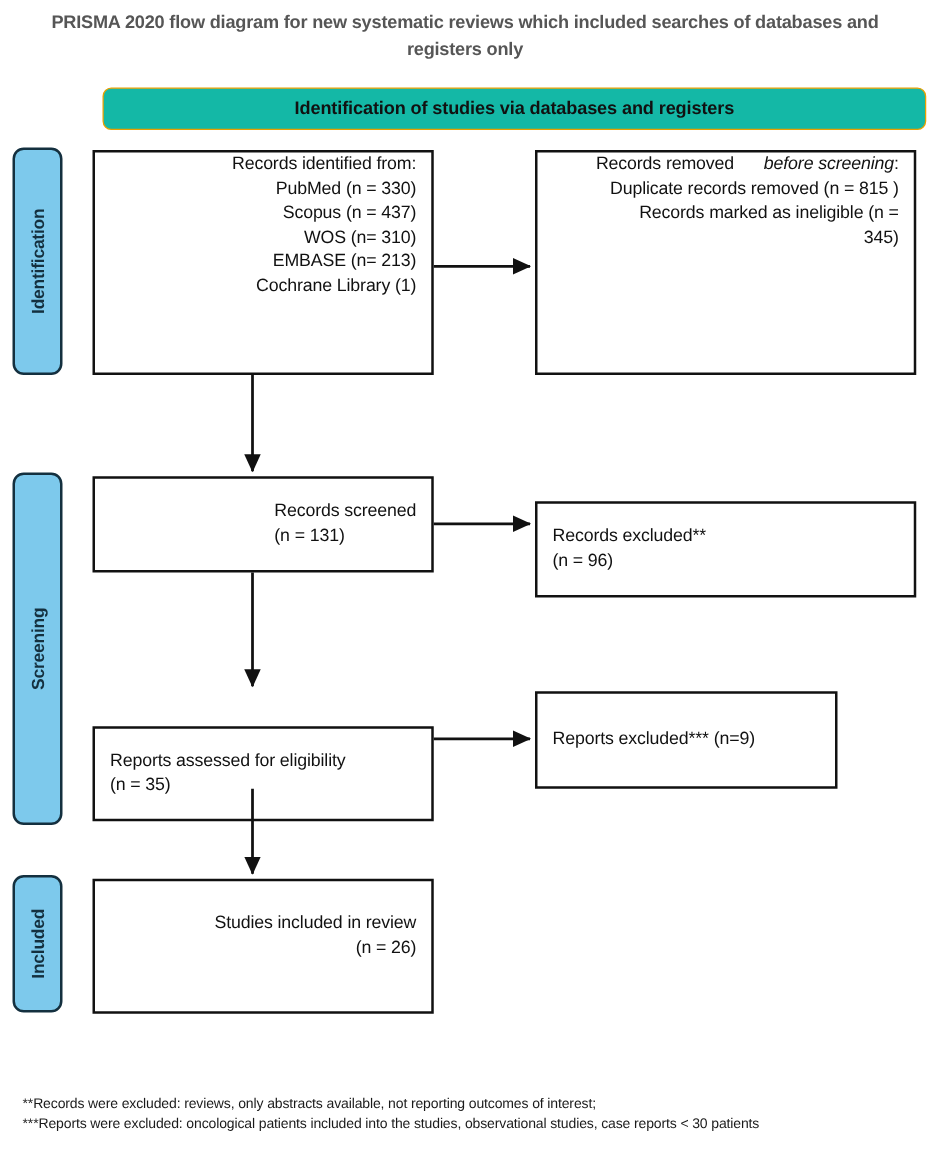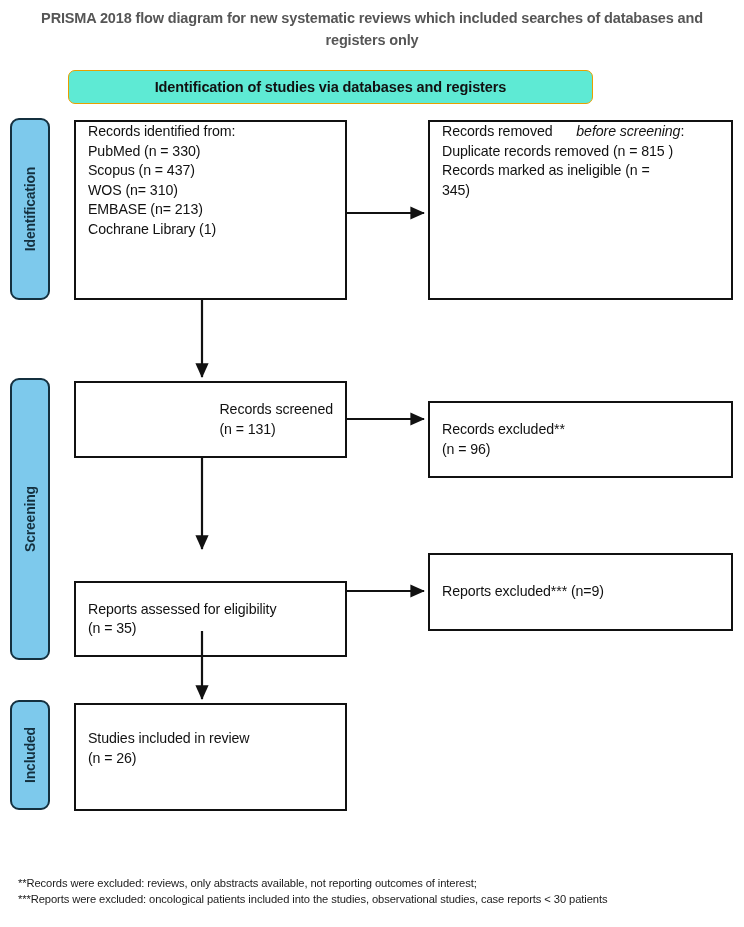--- a/index.html
+++ b/index.html
@@ -26,25 +26,25 @@
     font-size: 14.5px;
     font-weight: bold;
     line-height: 22px;
     color: #565656;
     letter-spacing: -0.15px;
   }
 
   
   #section-header-bar {
     position: absolute;
-    left: 68px;
+    left: 82px;
     top: 70px;
-    width: 525px;
+    width: 659px;
     height: 34px;
-    background: #5eead4;
+    background: #14b8a6;
     border: 1.6px solid #E8A000;
     border-radius: 7px;
     box-sizing: border-box;
     display: flex;
     align-items: center;
     justify-content: center;
   }
   #section-header-bar .hdr-text {
     font-size: 14.5px;
     font-weight: bold;
@@ -88,29 +88,29 @@
     flex-direction: column;
     justify-content: center;
   }
   .flow-box .box-text {
     font-size: 14.2px;
     line-height: 19.5px;
     color: #111111;
     white-space: pre-line;
     letter-spacing: -0.1px;
   }
-  .flow-box.topalign { justify-content: flex-start; }
+  .flow-box.topalign { justify-content: flex-start; text-align: right; }
   .flow-box.topalign .box-text { margin-top: 24px; }
 
   #box-records-identified { left: 74px;  top: 120px; width: 273px; height: 180px; }
   #box-records-removed    { left: 428px; top: 120px; width: 305px; height: 180px; }
   #box-records-screened   { left: 74px;  top: 381px; width: 273px; height: 77px; align-items: flex-end;  }
   #box-records-excluded   { left: 428px; top: 381px; width: 305px; height: 77px; margin-top: 20px;  }
   #box-reports-assessed   { left: 74px;  top: 581px; width: 273px; height: 76px;  }
-  #box-reports-excluded   { left: 428px; top: 553px; width: 305px; height: 78px;  }
+  #box-reports-excluded   { left: 428px; top: 553px; width: 242px; height: 78px;  }
   #box-studies-included   { left: 74px;  top: 703px; width: 273px; height: 108px; }
 
   #box-records-identified .box-text { margin-top: 0; }
   #box-records-removed .box-text { margin-top: 0; }
 
   .box-italic { font-style: italic; margin-left: 20px; }
 
   
   #connectors {
     position: absolute;
@@ -130,21 +130,21 @@
     color: #1a1a1a;
     letter-spacing: -0.1px;
   }
   #footnotes div { white-space: nowrap; }
 </style>
 </head>
 <body>
 
 <div id="page">
 
-  <div id="diagram-title">PRISMA 2018 flow diagram for new systematic reviews which included searches of databases and registers only</div>
+  <div id="diagram-title">PRISMA 2020 flow diagram for new systematic reviews which included searches of databases and registers only</div>
 
   <div id="section-header-bar">
     <span class="hdr-text">Identification of studies via databases and registers</span>
   </div>
 
   <div class="stage-tab" id="stage-identification">
     <span class="stage-label">Identification</span>
   </div>
   <div class="stage-tab" id="stage-screening">
     <span class="stage-label">Screening</span>

